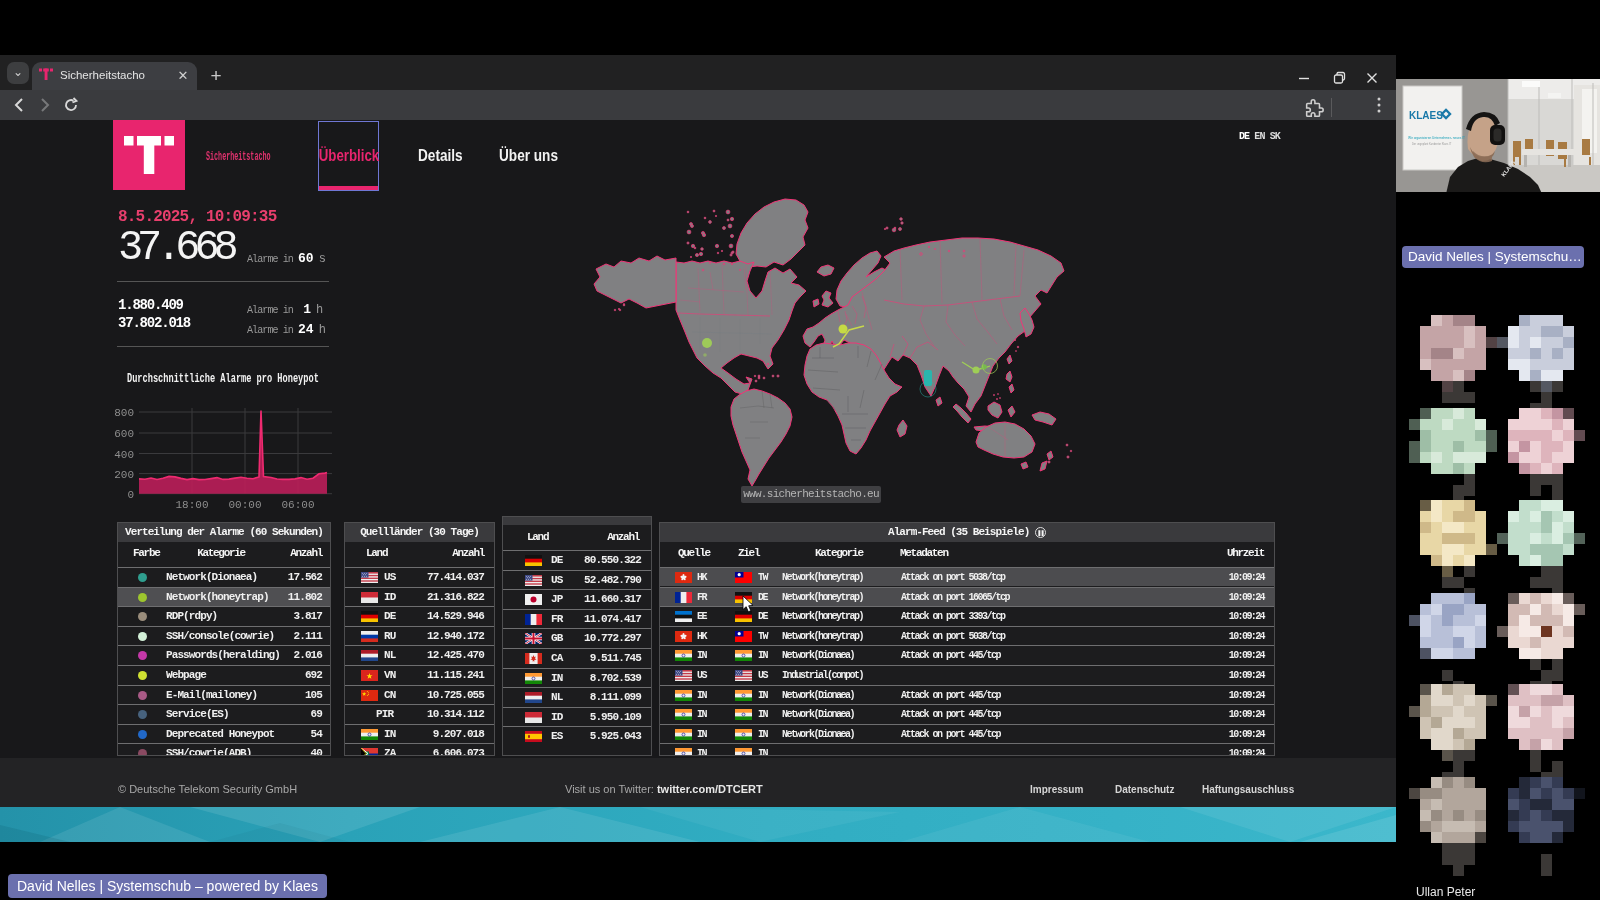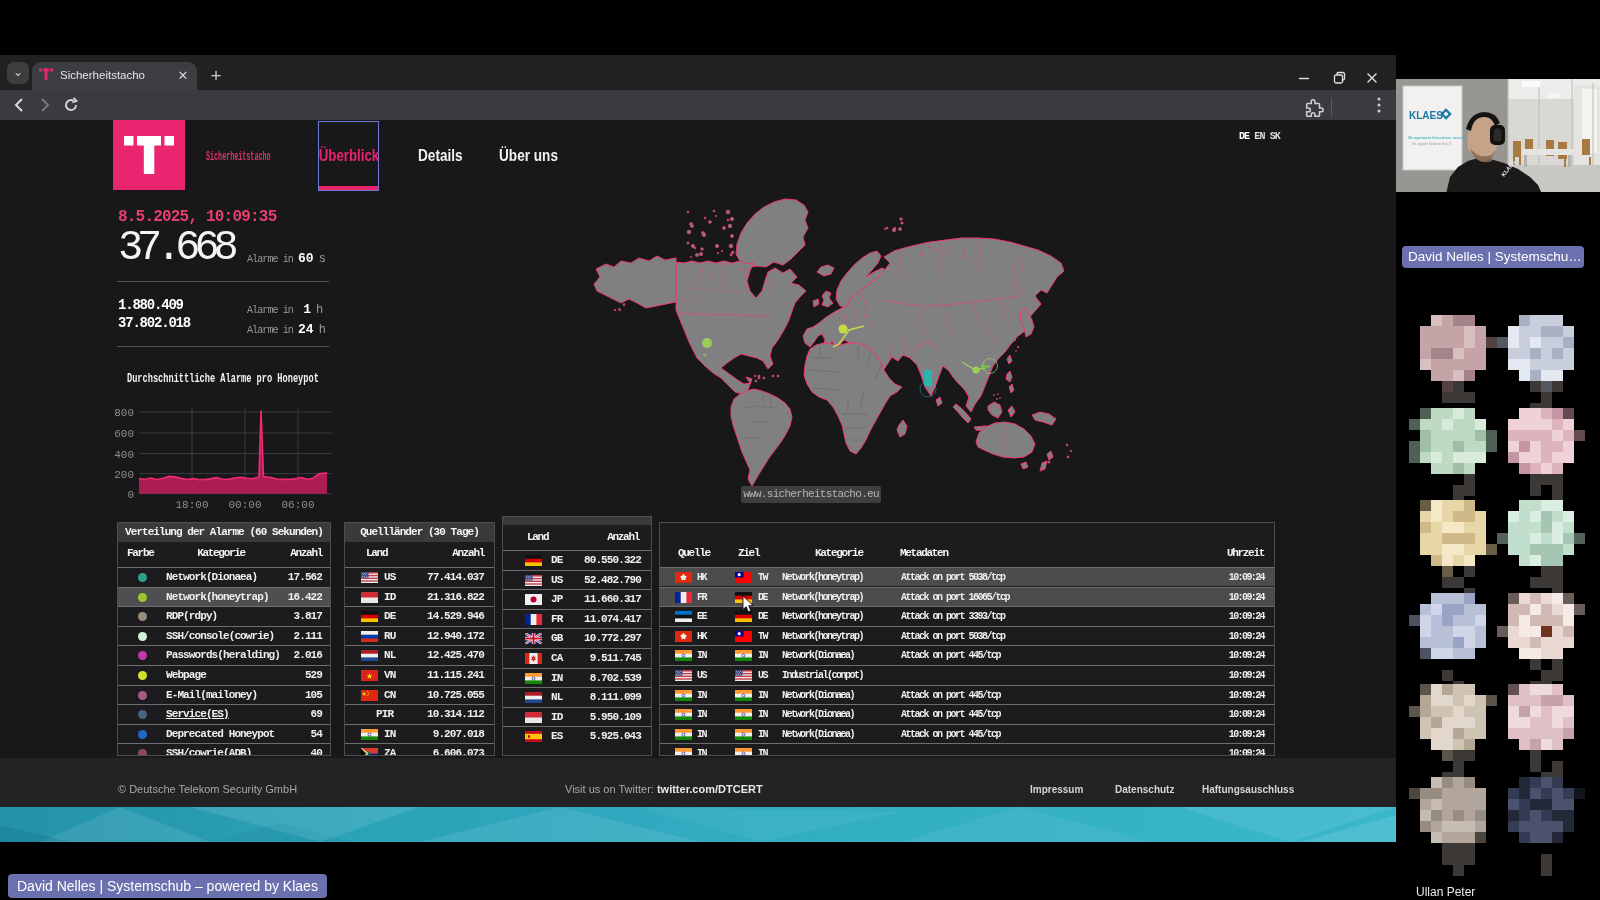--- a/index.html
+++ b/index.html
@@ -288,61 +288,61 @@
 <circle cx="984" cy="367" r="2.8" fill="#77b94e"></circle>
 <circle cx="990" cy="366" r="7.5" fill="none" stroke="#9fce56" stroke-opacity="0.7"></circle>
 <path d="M900 250 L902 300 M940 241 L942 303 M980 239 L982 300 M1016 244 L1014 295 M862 292 L872 330 M846 314 L852 326 M1024 250 L1020 296" fill="none" stroke="#f03577" stroke-width="0.5" stroke-opacity="0.55"></path>
           <path d="M698 268 L700 312 M722 264 L724 314 M746 266 L748 316 M770 270 L772 315" fill="none" stroke="#f03577" stroke-width="0.45" stroke-opacity="0.45"></path>
           <path d="M1005 425 L1005 457 M990 428 L1008 440" fill="none" stroke="#f03577" stroke-width="0.45" stroke-opacity="0.5"></path>
         </svg></div>
     <div style="position:absolute;left:741px;top:366px;width:140px;height:17px;background:#3f3f42;border-radius:2px;color:#b5b5b5;font-size:11px;letter-spacing:-0.7px;text-align:center;line-height:17px;font-family:'Liberation Mono',monospace;">www.sicherheitstacho.eu</div>
 
     <div class="panel" style="left:117px;width:214px;">
         <div class="ptitle">Verteilung der Alarme (60 Sekunden)</div>
-        <div class="phead" style="left:9px;top:24px;">Farbe</div>
+        <div class="phead" style="left:15px;top:24px;">Farbe</div>
         <div class="phead" style="left:48px;top:24px;width:110px;text-align:center;">Kategorie</div>
         <div class="phead" style="right:8px;top:24px;">Anzahl</div>
         <div class="prow" style="top:44px;">
           <span class="dot" style="left:20px;background:#2f9e8f;"></span>
           <span style="position:absolute;left:48px;">Network(Dionaea)</span>
           <span class="num" style="right:8px;">17.562</span>
         </div>
         <div class="prow" style="top:64px;background:#4f4f52;">
           <span class="dot" style="left:20px;background:#9dc52e;"></span>
           <span style="position:absolute;left:48px;">Network(honeytrap)</span>
-          <span class="num" style="right:8px;">16.422</span>
+          <span class="num" style="right:8px;">11.802</span>
         </div>
         <div class="prow" style="top:83px;">
           <span class="dot" style="left:20px;background:#9a8d7c;"></span>
           <span style="position:absolute;left:48px;">RDP(rdpy)</span>
           <span class="num" style="right:8px;">3.817</span>
         </div>
         <div class="prow" style="top:103px;">
           <span class="dot" style="left:20px;background:#d3f0d8;"></span>
           <span style="position:absolute;left:48px;">SSH/console(cowrie)</span>
           <span class="num" style="right:8px;">2.111</span>
         </div>
         <div class="prow" style="top:122px;">
           <span class="dot" style="left:20px;background:#c438a8;"></span>
           <span style="position:absolute;left:48px;">Passwords(heralding)</span>
           <span class="num" style="right:8px;">2.016</span>
         </div>
         <div class="prow" style="top:142px;">
           <span class="dot" style="left:20px;background:#cfe032;"></span>
           <span style="position:absolute;left:48px;">Webpage</span>
-          <span class="num" style="right:8px;">529</span>
+          <span class="num" style="right:8px;">692</span>
         </div>
         <div class="prow" style="top:162px;">
           <span class="dot" style="left:20px;background:#a85a86;"></span>
           <span style="position:absolute;left:48px;">E-Mail(mailoney)</span>
           <span class="num" style="right:8px;">105</span>
         </div>
         <div class="prow" style="top:181px;">
           <span class="dot" style="left:20px;background:#47627e;"></span>
-          <span style="position:absolute;left:48px;text-decoration:underline;">Service(ES)</span>
+          <span style="position:absolute;left:48px;">Service(ES)</span>
           <span class="num" style="right:8px;">69</span>
         </div>
         <div class="prow" style="top:201px;">
           <span class="dot" style="left:20px;background:#2168c8;"></span>
           <span style="position:absolute;left:48px;">Deprecated Honeypot</span>
           <span class="num" style="right:8px;">54</span>
         </div>
         <div class="prow" style="top:220px;">
           <span class="dot" style="left:20px;background:#8a4a62;"></span>
           <span style="position:absolute;left:48px;">SSH/cowrie(ADB)</span>
@@ -607,20 +607,21 @@
               <rect width="17" height="11" fill="#c60b1e"></rect>
               <rect y="2.8" width="17" height="5.4" fill="#ffc400"></rect>
               <rect x="3" y="4.2" width="2" height="2.6" fill="#ad1519"></rect>
             </svg>
           </span>
           <span style="position:absolute;left:48px;">ES</span>
           <span class="num" style="right:10px;">5.925.043</span>
         </div>
       </div>
       <div class="panel" style="left:659px;width:616px;">
+        <div class="ptitle">Alarm-Feed (35 Beispiele) <span style="display:inline-block;width:11px;height:11px;border:1px solid #ddd;border-radius:50%;font-size:7px;line-height:11px;vertical-align:0px;">❚❚</span></div>
         <div class="phead" style="left:18px;top:24px;">Quelle</div>
         <div class="phead" style="left:78px;top:24px;">Ziel</div>
         <div class="phead" style="left:155px;top:24px;">Kategorie</div>
         <div class="phead" style="left:240px;top:24px;">Metadaten</div>
         <div class="phead" style="right:10px;top:24px;">Uhrzeit</div>
         <div class="prow frow" style="top:44px;background:#4c4c4f;">
           <span class="flag" style="left:15px;">
             <svg width="17" height="11" viewBox="0 0 17 11" style="display:block">
               <rect width="17" height="11" fill="#de2910"></rect>
               <g fill="#f5f5f5">

